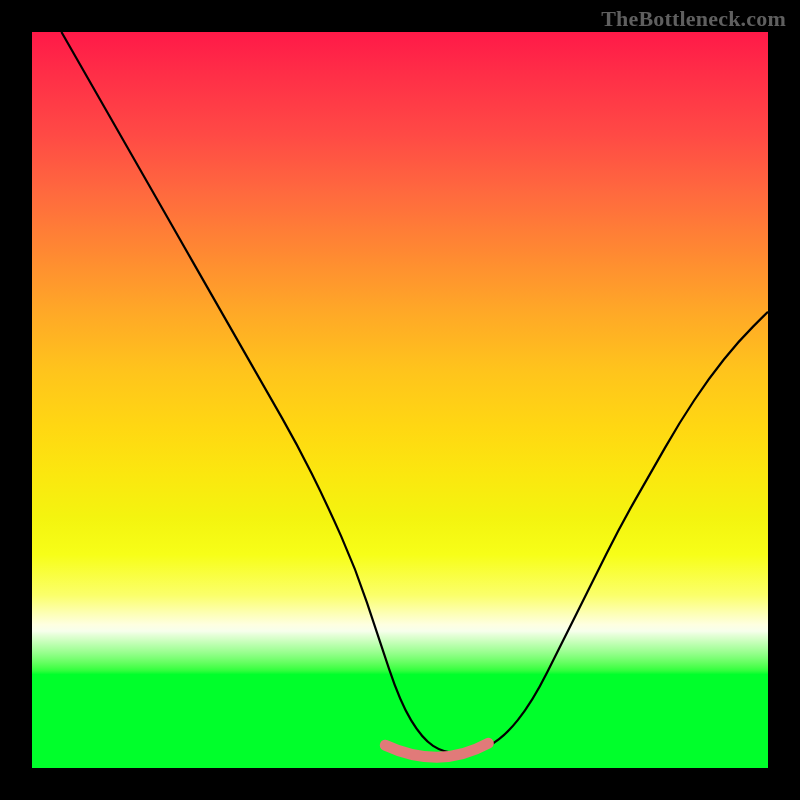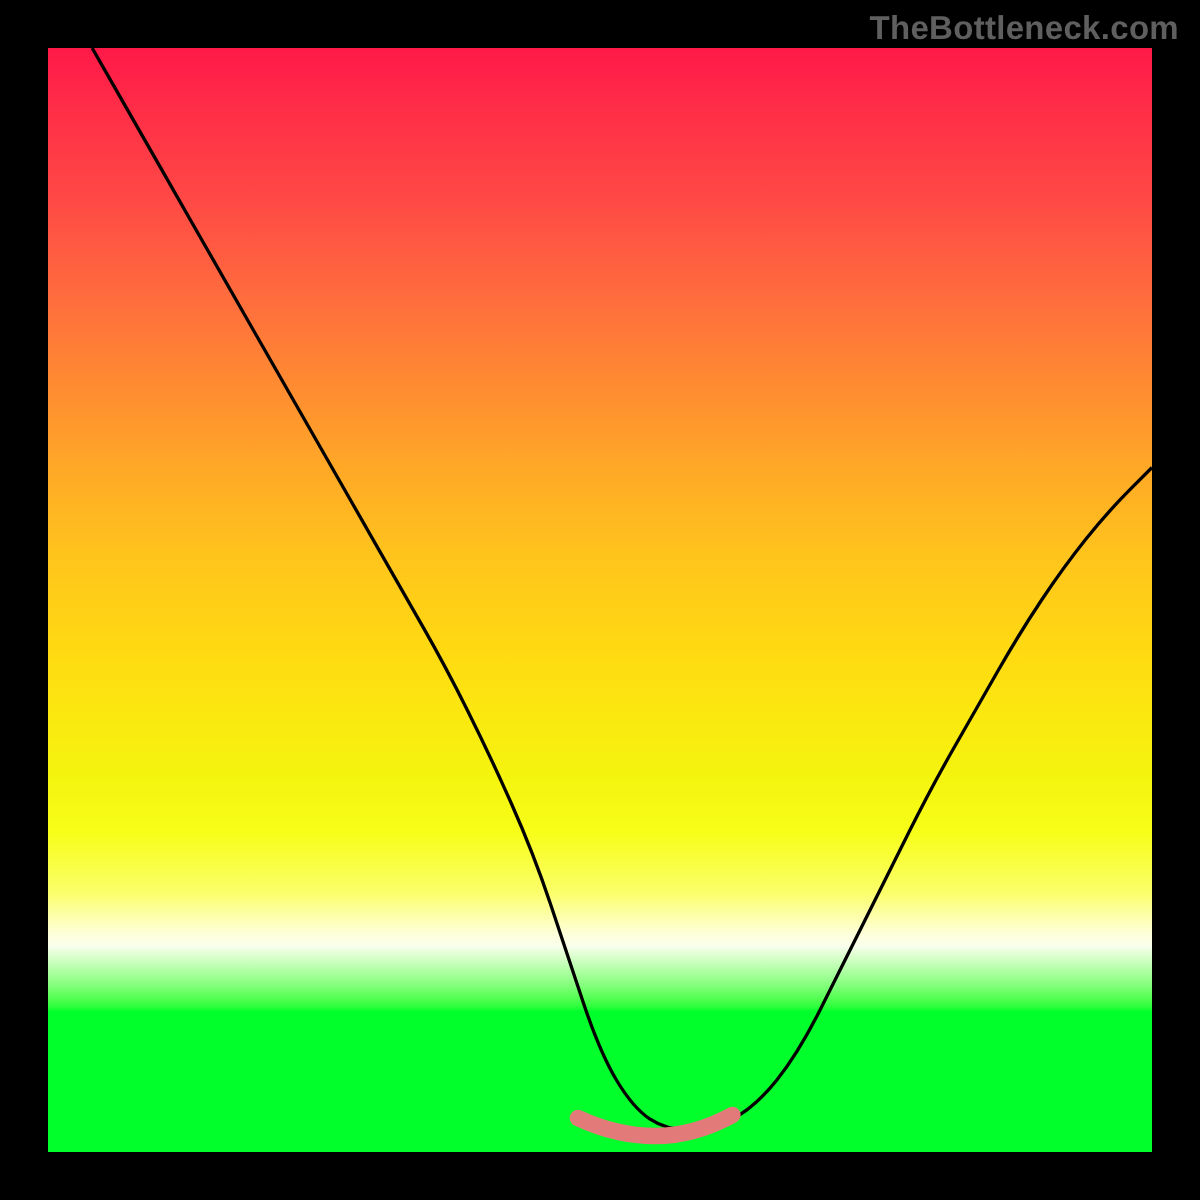--- a/index.html
+++ b/index.html
@@ -42,21 +42,21 @@
       #4eff4f 86.2%,
       #30ff3d 86.8%,
       #00ff2b 87.3%,
       #00ff2b 100%
     );
   }
   .watermark {
     position: absolute;
     top: 6px;
     right: 14px;
-    font-family: Liberation Sans, sans-serif;
+    font-family: Liberation Serif, serif;
     font-size: 22px;
     font-weight: 600;
     color: #5f5f5f;
     letter-spacing: 0.2px;
   }
   .curve-layer {
     position: absolute;
     left: 0; top: 0;
     width: 736px; height: 736px;
     overflow: visible;

